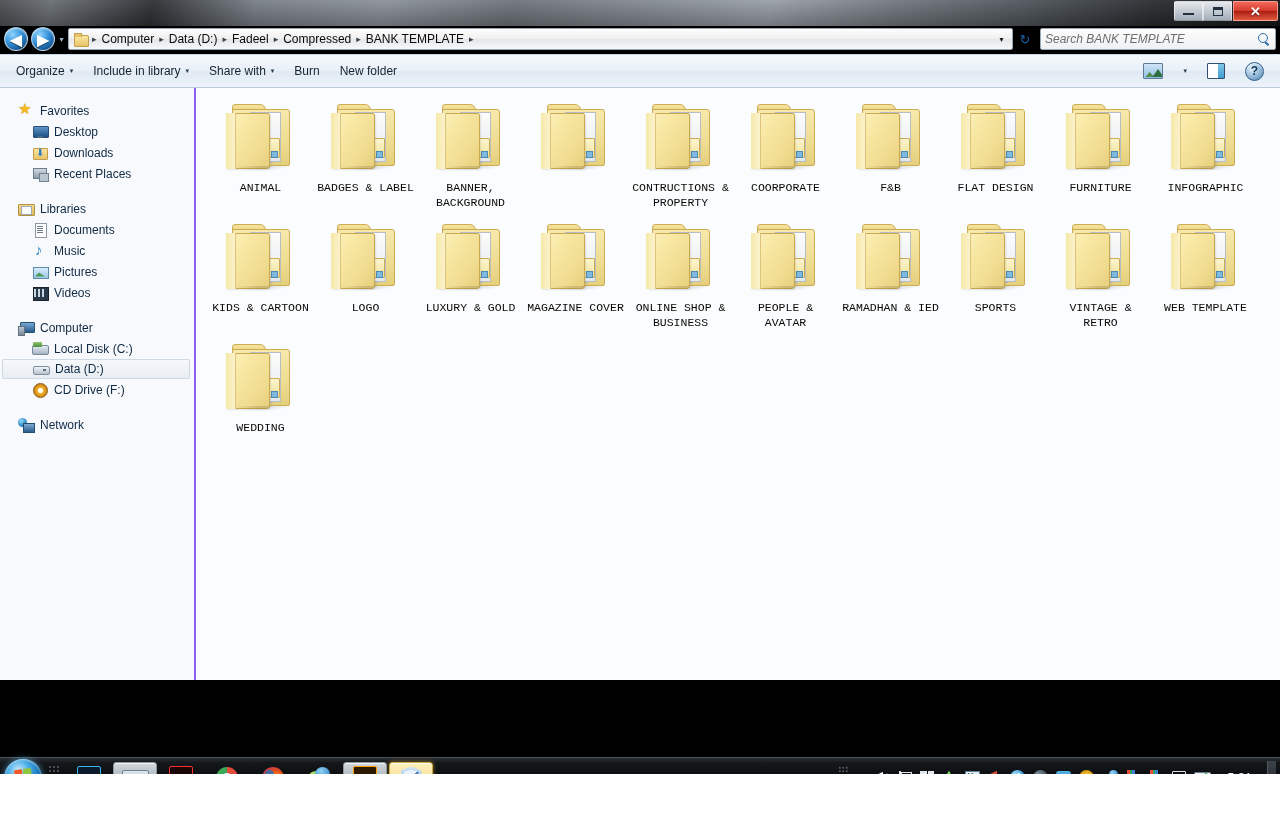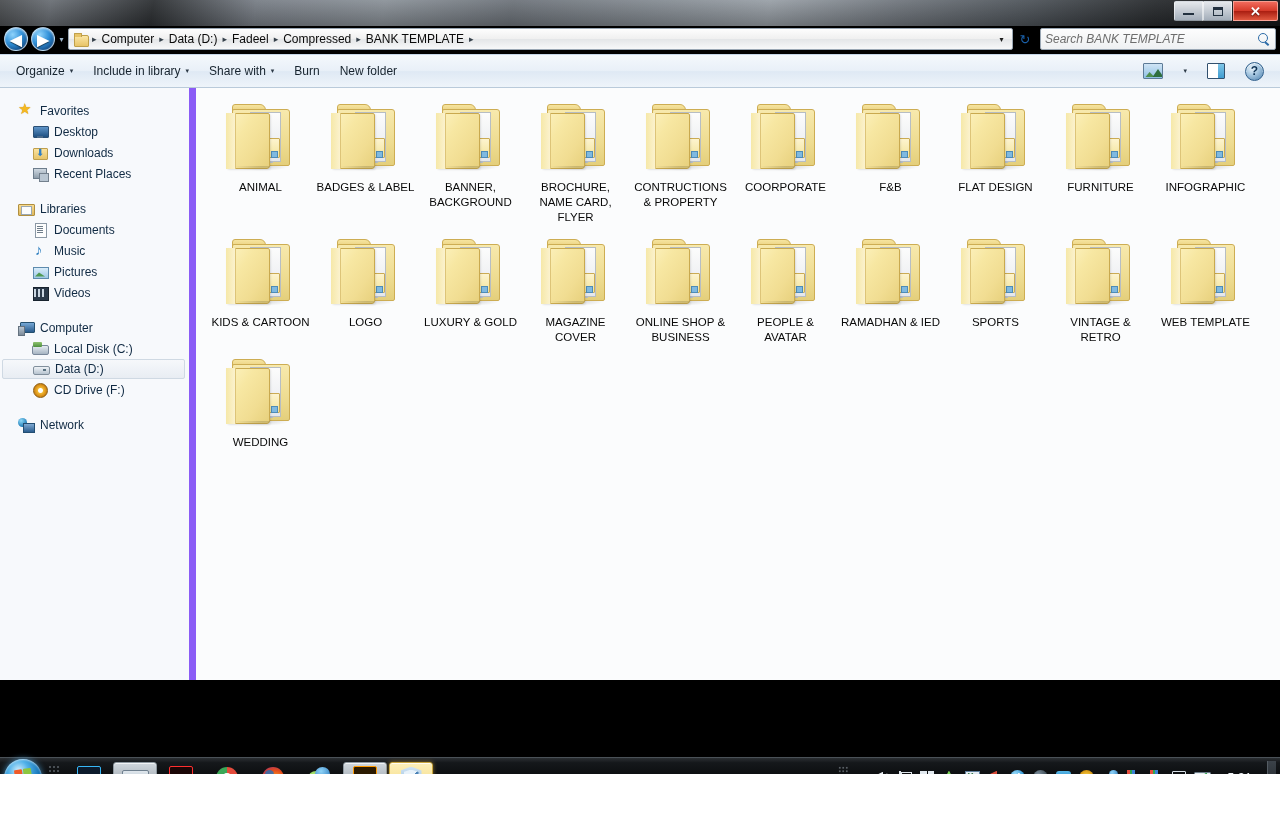--- a/index.html
+++ b/index.html
@@ -168,21 +168,21 @@
     background:radial-gradient(circle at 35% 30%,#eaf4fb 0%,#a9c9e2 40%,#4b7fae 100%);
     border:1px solid #2f5f8c; color:#0f3355; font-size:12px; font-weight:bold;
     display:flex; align-items:center; justify-content:center;
     box-shadow:inset 0 1px 1px rgba(255,255,255,.8);
   }
 
   
   .body { position:absolute; left:0; top:88px; width:1280px; height:592px; display:flex; }
   .sidebar {
     width:196px; flex:none; background:#f7f9fc; padding:12px 0 0 0;
-    border-right:7px solid #8b5cf6; overflow:hidden;
+    border-right:2px solid #8b5cf6; overflow:hidden;
   }
   .navgroup { margin-bottom:14px; }
   .navitem {
     height:21px; display:flex; align-items:center; gap:6px;
     font-size:12px; color:#102a43; padding-left:18px;
   }
   .navitem.child { padding-left:32px; }
   .navitem.selected {
     background:linear-gradient(180deg,#f6f8fb,#e8edf3);
     border:1px solid #cfd9e3; border-radius:2px;
@@ -290,21 +290,21 @@
   }
 
   
   .content {
     flex:1; background:#fbfcfd; position:relative; overflow:hidden;
     padding:8px 0 0 12px;
   }
   .grid { display:flex; flex-wrap:wrap; align-content:flex-start; width:1072px; }
   .tile {
     width:105px; display:flex; flex-direction:column; align-items:center;
-    padding-top:4px; margin-bottom:6px;
+    padding-top:4px; margin-bottom:6px;font-family:Liberation Mono, monospace;
   }
   .tilelabel {
     margin-top:4px; font-size:11.5px; color:#0a0a0a; text-align:center;
     line-height:15px; width:100px; word-wrap:break-word;
   }
 
   
   .folder { width:74px; height:76px; position:relative; }
   .f-backtab {
     position:absolute; left:8px; top:4px; width:34px; height:9px;
@@ -778,21 +778,20 @@
                   <div class="f-paper p3"></div>
                 </div>
                 <div class="f-minitab m1"></div>
                 <div class="f-minitab m2"></div>
                 <div class="f-bluetab b1"></div>
                 <div class="f-bluetab b2"></div>
                 <div class="f-front"></div>
                 <div class="f-frontfold"></div>
                 <div class="f-shadow"></div>
               </div>
-              <div class="tilelabel">BROCHURE, NAME CARD, FLYER</div>
             </div>
             <div class="tile">
               <div class="folder">
                 <div class="f-backtab"></div>
                 <div class="f-backpanel"></div>
                 <div class="f-papers">
                   <div class="f-paper p1">
                     <div class="f-lines"></div>
                   </div>
                   <div class="f-paper p2"></div>

